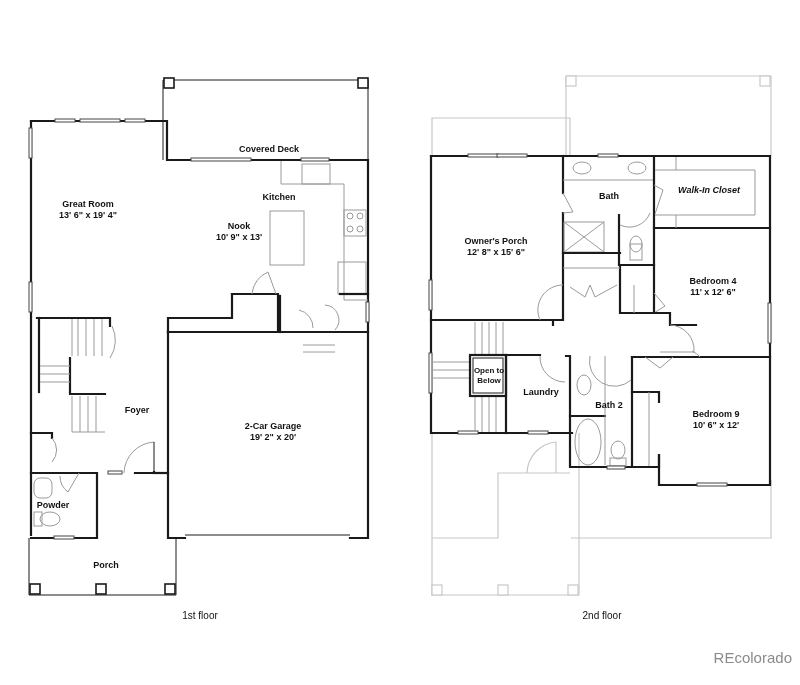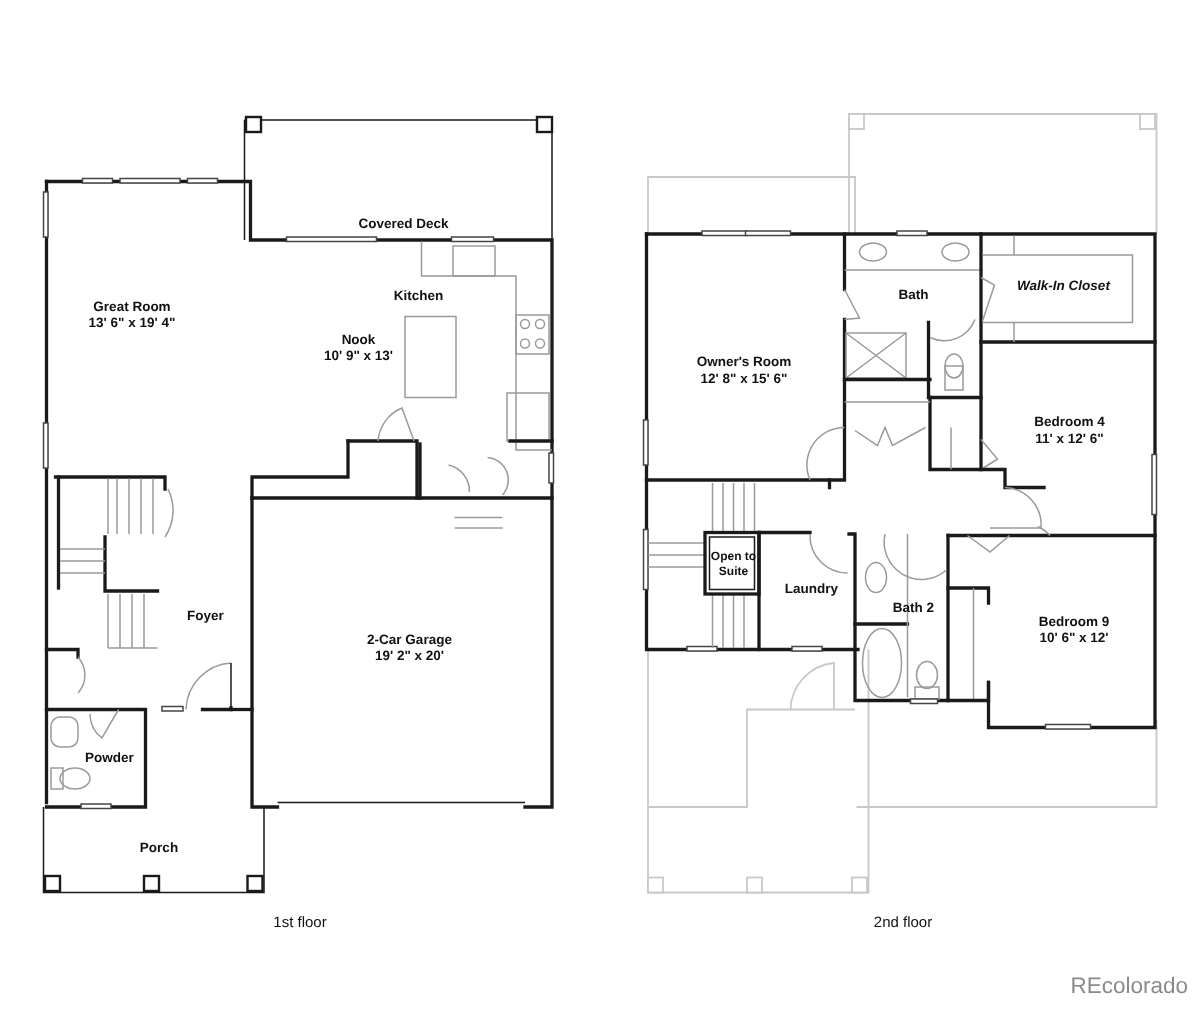--- a/index.html
+++ b/index.html
@@ -213,45 +213,45 @@
   <span>Nook</span>
   <span class="dim">10' 9" x 13'</span>
 </div>
 <div class="lbl" style="left:137px; top:405px;">
   <span>Foyer</span>
 </div>
 <div class="lbl" style="left:273px; top:421px;">
   <span>2-Car Garage</span>
   <span class="dim">19' 2" x 20'</span>
 </div>
-<div class="lbl" style="left:73px; top:500px;">
+<div class="lbl" style="left:53px; top:500px;">
   <span>Powder</span>
 </div>
 <div class="lbl" style="left:106px; top:560px;text-align:center;">
   <span>Porch</span>
 </div>
 <div class="floor-cap" style="left:200px; top:610px;">1st floor</div>
 
 <div class="lbl" style="left:496px; top:236px;">
-  <span>Owner's Room</span>
+  <span>Owner's Porch</span>
   <span class="dim">12' 8" x 15' 6"</span>
 </div>
 <div class="lbl" style="left:609px; top:191px;">
   <span>Bath</span>
 </div>
 <div class="lbl" style="left:709px; top:185px;font-style:italic;">
   <span>Walk-In Closet</span>
 </div>
 <div class="lbl" style="left:713px; top:276px;">
   <span>Bedroom 4</span>
   <span class="dim">11' x 12' 6"</span>
 </div>
 <div class="lbl" style="left:489px; top:366px; font-size:8px; line-height:10px;">
   <span>Open to</span>
-  <span class="dim">Suite</span>
+  <span class="dim">Below</span>
 </div>
 <div class="lbl" style="left:541px; top:387px;">
   <span>Laundry</span>
 </div>
 <div class="lbl" style="left:609px; top:400px;">
   <span>Bath 2</span>
 </div>
 <div class="lbl" style="left:716px; top:409px;">
   <span>Bedroom 9</span>
   <span class="dim">10' 6" x 12'</span>

